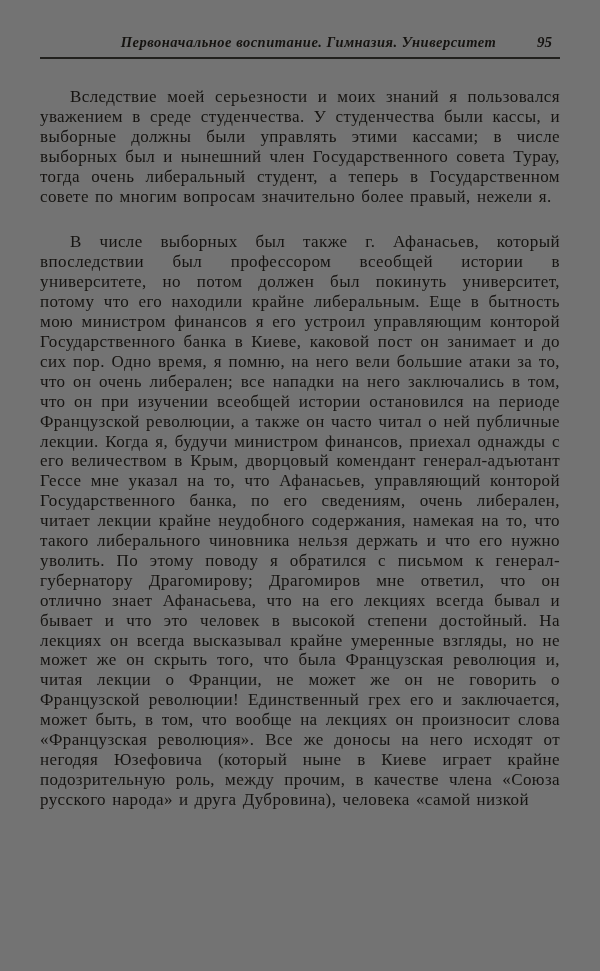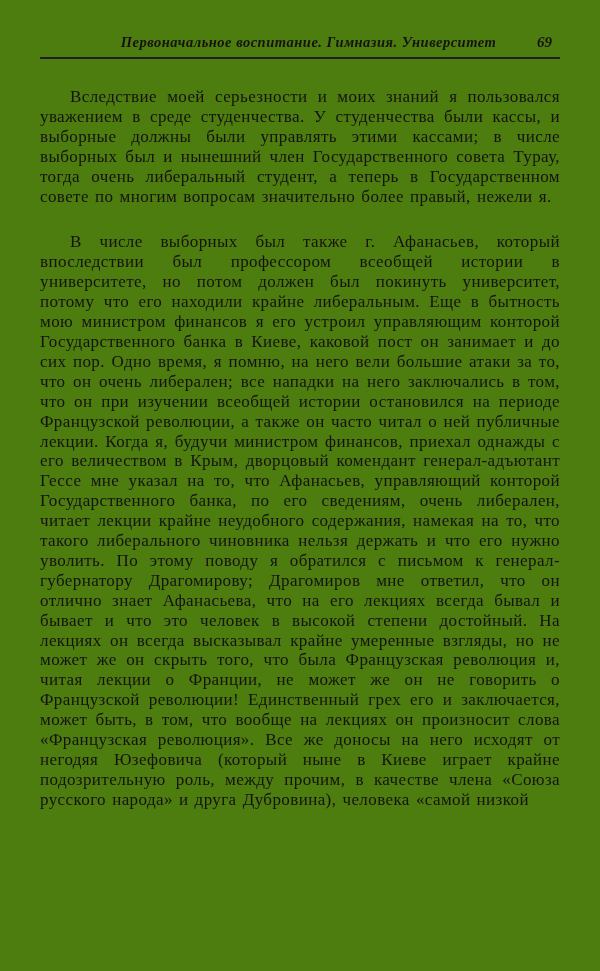--- a/index.html
+++ b/index.html
@@ -5,21 +5,21 @@
   html, body {
     margin: 0;
     padding: 0;
     background: #d8d8d4;
   }
   .page {
     position: relative;
     width: 600px;
     height: 971px;
     margin: 0 auto;
-    background: #4d7c0f;
+    background: #737373;
     box-sizing: border-box;
     padding: 34px 40px 0 40px;
     font-family: "Liberation Serif", "DejaVu Serif", serif;
     color: #151310;
     overflow: hidden;
   }
   .running-head {
     display: flex;
     align-items: baseline;
     justify-content: space-between;
@@ -57,21 +57,21 @@
     margin-top: 26px;
   }
 </style>
 </head>
 <body>
 
 <div class="page">
 
   <div class="running-head">
     <span class="running-title">Первоначальное воспитание. Гимназия. Университет</span>
-    <span class="page-number">69</span>
+    <span class="page-number">95</span>
   </div>
 
   <div class="text-block">
     <p>Вследствие моей серьезности и моих знаний я пользовался уважением в среде студенчества. У студенчества были кассы, и выборные должны были управлять этими кассами; в числе выборных был и нынешний член Государственного совета Турау, тогда очень либеральный студент, а теперь в Государственном совете по многим вопросам значительно более правый, нежели я.</p>
     <p>В числе выборных был также г. Афанасьев, который впоследствии был профессором всеобщей истории в университете, но потом должен был покинуть университет, потому что его находили крайне либеральным. Еще в бытность мою министром финансов я его устроил управляющим конторой Государственного банка в Киеве, каковой пост он занимает и до сих пор. Одно время, я помню, на него вели большие атаки за то, что он очень либерален; все нападки на него заключались в том, что он при изучении всеобщей истории остановился на периоде Французской революции, а также он часто читал о ней публичные лекции. Когда я, будучи министром финансов, приехал однажды с его величеством в Крым, дворцовый комендант генерал-адъютант Гессе мне указал на то, что Афанасьев, управляющий конторой Государственного банка, по его сведениям, очень либерален, читает лекции крайне неудобного содержания, намекая на то, что такого либерального чиновника нельзя держать и что его нужно уволить. По этому поводу я обратился с письмом к генерал-губернатору Драгомирову; Драгомиров мне ответил, что он отлично знает Афанасьева, что на его лекциях всегда бывал и бывает и что это человек в высокой степени достойный. На лекциях он всегда высказывал крайне умеренные взгляды, но не может же он скрыть того, что была Французская революция и, читая лекции о Франции, не может же он не говорить о Французской революции! Единственный грех его и заключается, может быть, в том, что вообще на лекциях он произносит слова «Французская революция». Все же доносы на него исходят от негодяя Юзефовича (который ныне в Киеве играет крайне подозрительную роль, между прочим, в качестве члена «Союза русского народа» и друга Дубровина), человека «самой низкой</p>
   </div>
 
 </div>
 
 </body></html>

